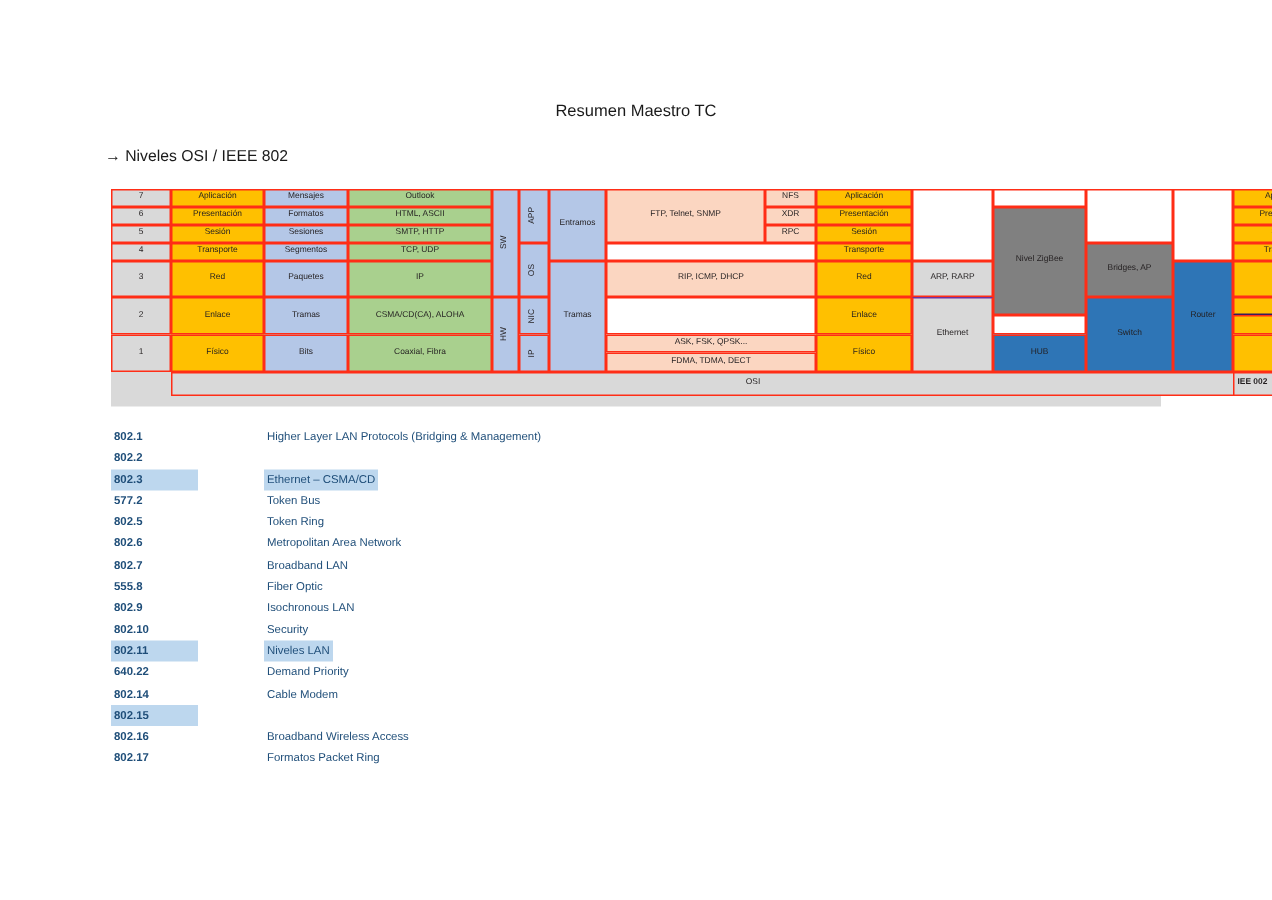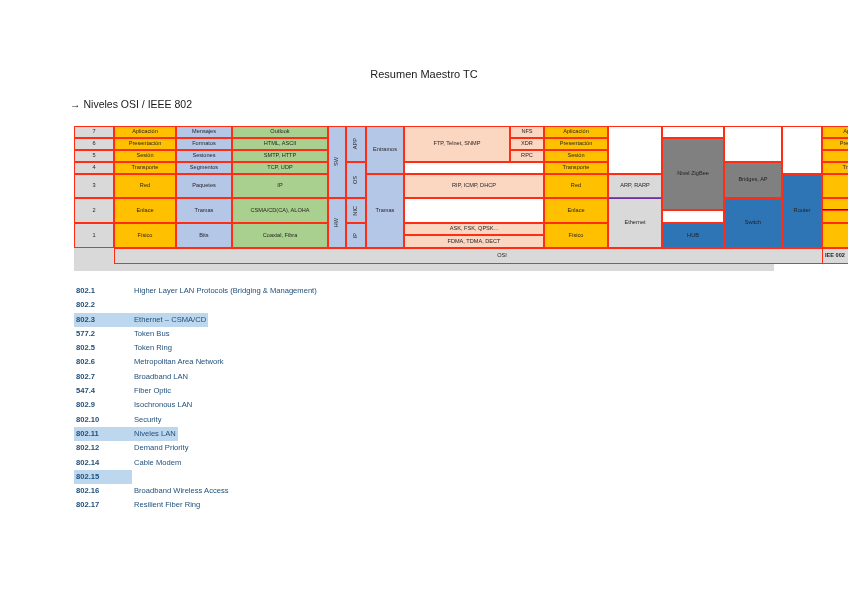--- a/index.html
+++ b/index.html
@@ -52,20 +52,21 @@
   .llc-div{border-bottom:1.4px solid #3b1a5c;}
   .eth-top{border-top:1.4px solid #7030a0;}
 
   
   .list-802{
     position:absolute;left:74px;top:284px;width:700px;
   }
   .row-802{
     display:flex;align-items:center;
     height:14.3px;
+    gap:44px;
   }
   .code-802{
     width:56px;flex:0 0 56px;
     font-size:7.6px;font-weight:bold;color:#1f4e79;
     padding-left:2px;
     line-height:14.3px;
   }
   .desc-802{
     font-size:7.6px;font-weight:normal;color:#1f4e79;
     line-height:14.3px;white-space:nowrap;
@@ -210,47 +211,47 @@
     </div>
     <div class="row-802">
       <div class="code-802">802.6</div>
       <div class="desc-802">Metropolitan Area Network</div>
     </div>
     <div class="row-802">
       <div class="code-802">802.7</div>
       <div class="desc-802">Broadband LAN</div>
     </div>
     <div class="row-802">
-      <div class="code-802">547.4</div>
+      <div class="code-802">555.8</div>
       <div class="desc-802">Fiber Optic</div>
     </div>
     <div class="row-802">
       <div class="code-802">802.9</div>
       <div class="desc-802">Isochronous LAN</div>
     </div>
     <div class="row-802">
       <div class="code-802">802.10</div>
       <div class="desc-802">Security</div>
     </div>
     <div class="row-802">
       <div class="code-802 hl">802.11</div>
       <div class="desc-802 hl">Niveles LAN</div>
     </div>
     <div class="row-802">
-      <div class="code-802">802.12</div>
+      <div class="code-802">640.22</div>
       <div class="desc-802">Demand Priority</div>
     </div>
     <div class="row-802">
       <div class="code-802">802.14</div>
       <div class="desc-802">Cable Modem</div>
     </div>
     <div class="row-802">
       <div class="code-802 hl">802.15</div>
     </div>
     <div class="row-802">
       <div class="code-802">802.16</div>
       <div class="desc-802">Broadband Wireless Access</div>
     </div>
     <div class="row-802">
       <div class="code-802">802.17</div>
-      <div class="desc-802">Resilient Fiber Ring</div>
+      <div class="desc-802">Formatos Packet Ring</div>
     </div>
   </div>
 
 </body></html>

